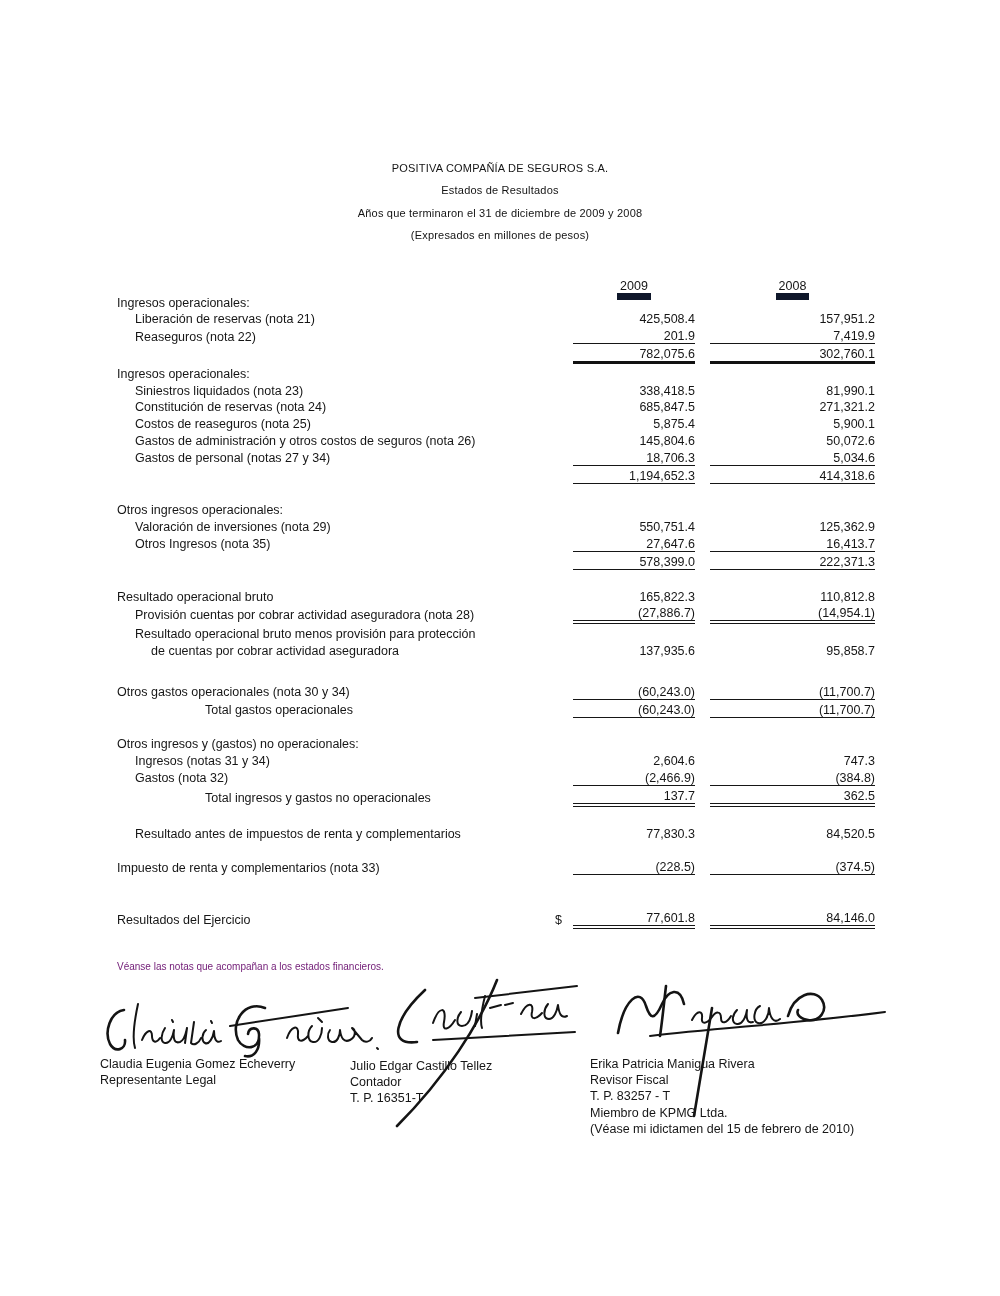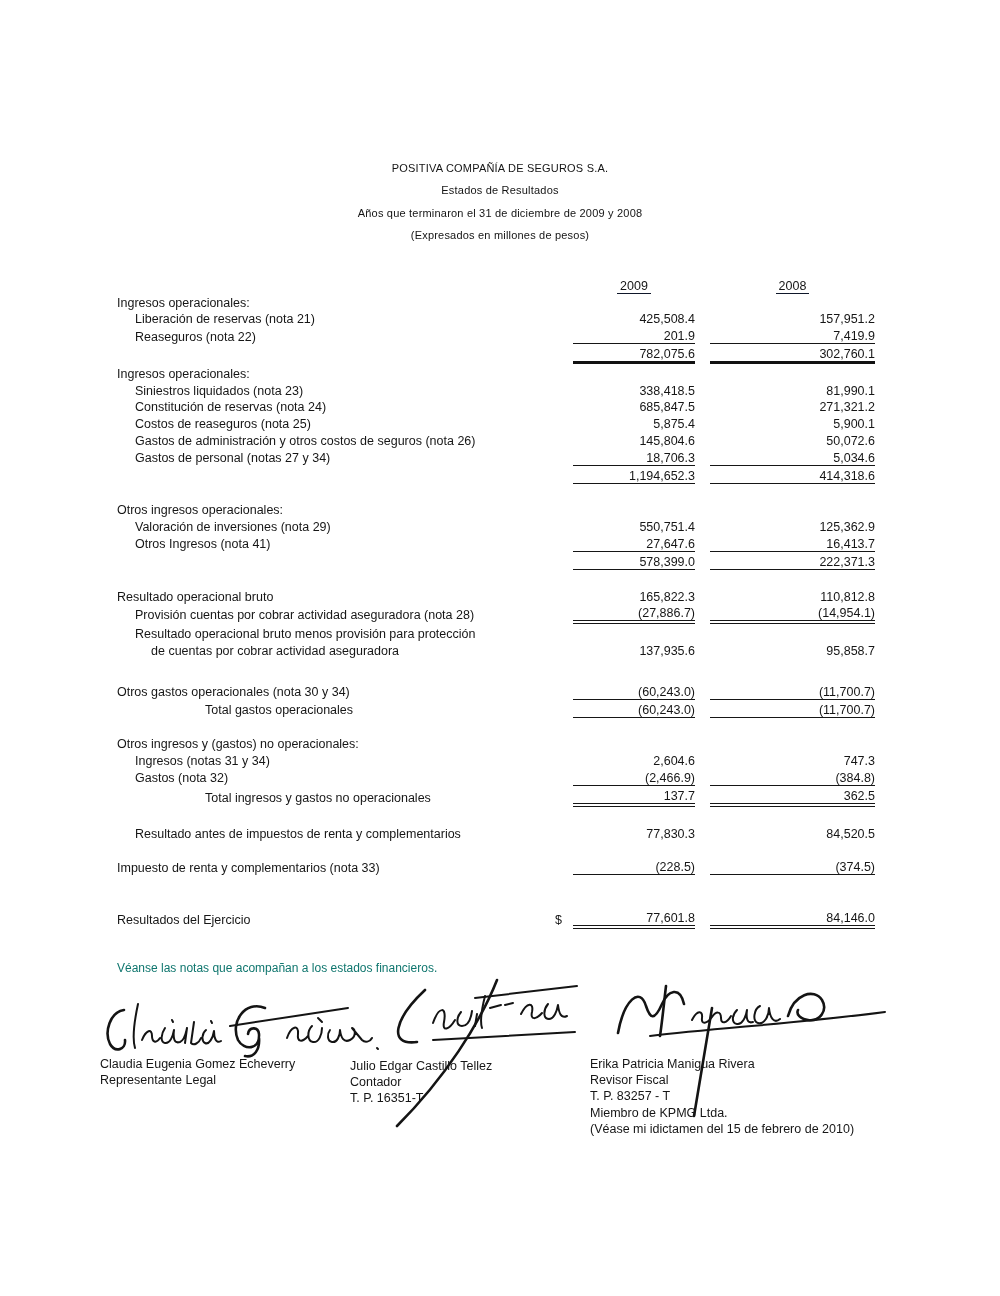--- a/index.html
+++ b/index.html
@@ -20,27 +20,27 @@
     border-collapse:collapse; table-layout:fixed;
     font-size:12.5px; color:#161616;
   }
   table.statement td {
     padding:0; height:16.8px; vertical-align:bottom;
     white-space:nowrap; overflow:visible;
   }
   td.c-dollar { padding-left:2px; }
   td.c-v1, td.c-v2 { text-align:right; padding-right:2px; }
   td.yhead { text-align:center; }
-  .yr { border-bottom:1px solid #0f172a; padding:0 3px; }
+  .yr { border-bottom:7px solid #0f172a; padding:0 3px; }
   .r-s { border-bottom:1px solid #161616; }
   .r-d { border-bottom:4px double #161616; }
   .r-t { border-bottom:3px solid #111111; }
   .footnote {
     position:absolute; left:117px; top:961px;
-    font-size:12px; color:#0f766e;
+    font-size:10px; color:#701a75;
   }
   .sig-block { position:absolute; }
   .sig-block svg { position:absolute; pointer-events:none; }
   .sig-text {
     position:absolute; width:100%; text-align:left;
     font-size:12.5px; line-height:16.2px; color:#161616;
   }
   .sig-stroke { fill:none; stroke:#141414; stroke-width:2.6; stroke-linecap:round; stroke-linejoin:round; }
   .sig-stroke.thin { stroke-width:2; }
 </style>
@@ -158,21 +158,21 @@
         <td class="c-v2"></td>
       </tr>
       <tr>
         <td class="c-label" style="padding-left: 18px;">Valoración de inversiones (nota 29)</td>
         <td class="c-dollar"></td>
         <td class="c-v1">550,751.4</td>
         <td class="c-gap"></td>
         <td class="c-v2">125,362.9</td>
       </tr>
       <tr>
-        <td class="c-label" style="padding-left: 18px;">Otros Ingresos (nota 41)</td>
+        <td class="c-label" style="padding-left: 18px;">Otros Ingresos (nota 35)</td>
         <td class="c-dollar"></td>
         <td class="c-v1 r-s">27,647.6</td>
         <td class="c-gap"></td>
         <td class="c-v2 r-s">16,413.7</td>
       </tr>
       <tr>
         <td class="c-label"></td>
         <td class="c-dollar"></td>
         <td class="c-v1 r-s">578,399.0</td>
         <td class="c-gap"></td>

